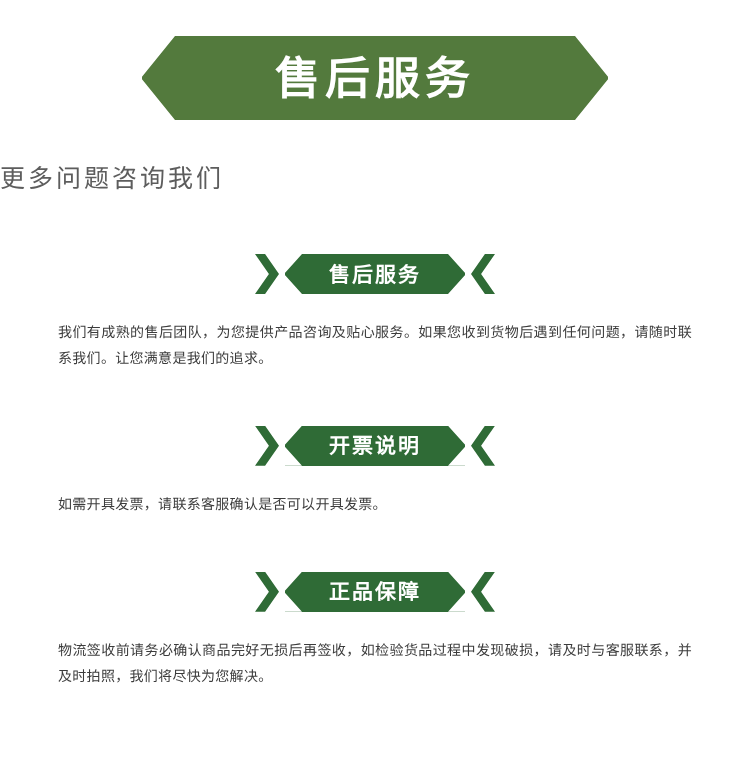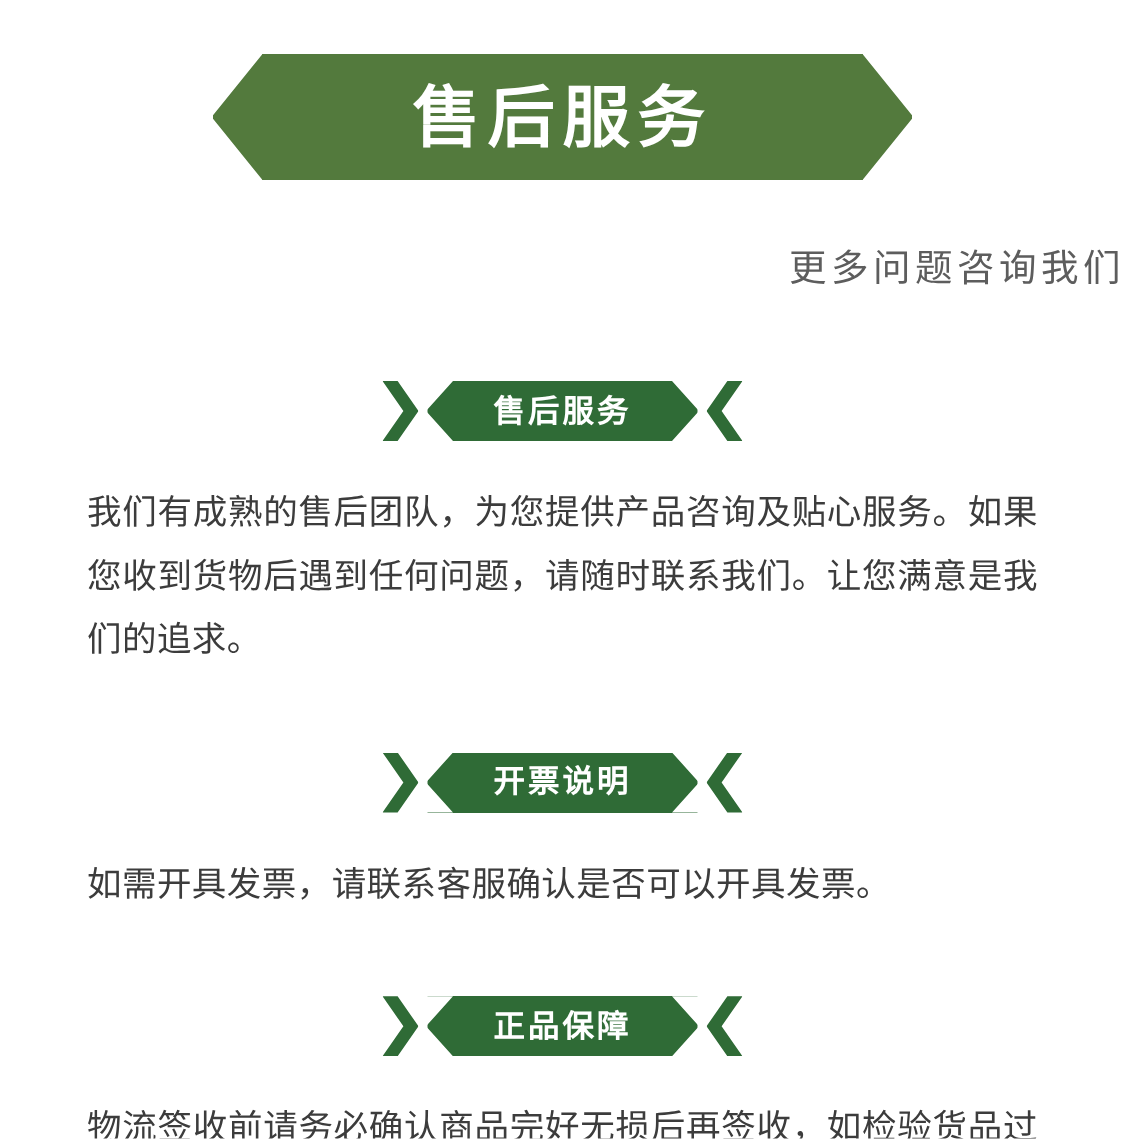--- a/index.html
+++ b/index.html
@@ -85,21 +85,21 @@
     clip-path: polygon(0 0, 44% 0, 100% 50%, 44% 100%, 0 100%, 56% 50%);
   }
   .wing.right {
     right: -56px;
     -webkit-clip-path: polygon(100% 0, 56% 0, 0 50%, 56% 100%, 100% 100%, 44% 50%);
     clip-path: polygon(100% 0, 56% 0, 0 50%, 56% 100%, 100% 100%, 44% 50%);
   }
 
   .subtitle {
     margin-top: 38px;
-    text-align: right;
+    text-align: left;
     color: #5d5d5d;
     font-size: 25px;
     letter-spacing: 3px;
   }
 
   
   .section {
     margin-top: 54px;
   }
   .section.first { margin-top: 60px; }
@@ -162,21 +162,21 @@
   }
   .tag-wing.right {
     right: -30px;
     -webkit-clip-path: polygon(100% 0, 58% 0, 0 50%, 58% 100%, 100% 100%, 42% 50%);
     clip-path: polygon(100% 0, 58% 0, 0 50%, 58% 100%, 100% 100%, 42% 50%);
   }
 
   .section-body {
     margin: 26px auto 0 auto;
     width: 634px;
-    font-size: 23px;
+    font-size: 14px;
     line-height: 1.85;
     color: #3c3c3c;
     text-align: justify;
     letter-spacing: 0.3px;
   }
 </style>
 </head>
 <body>
 
 <div class="page">

